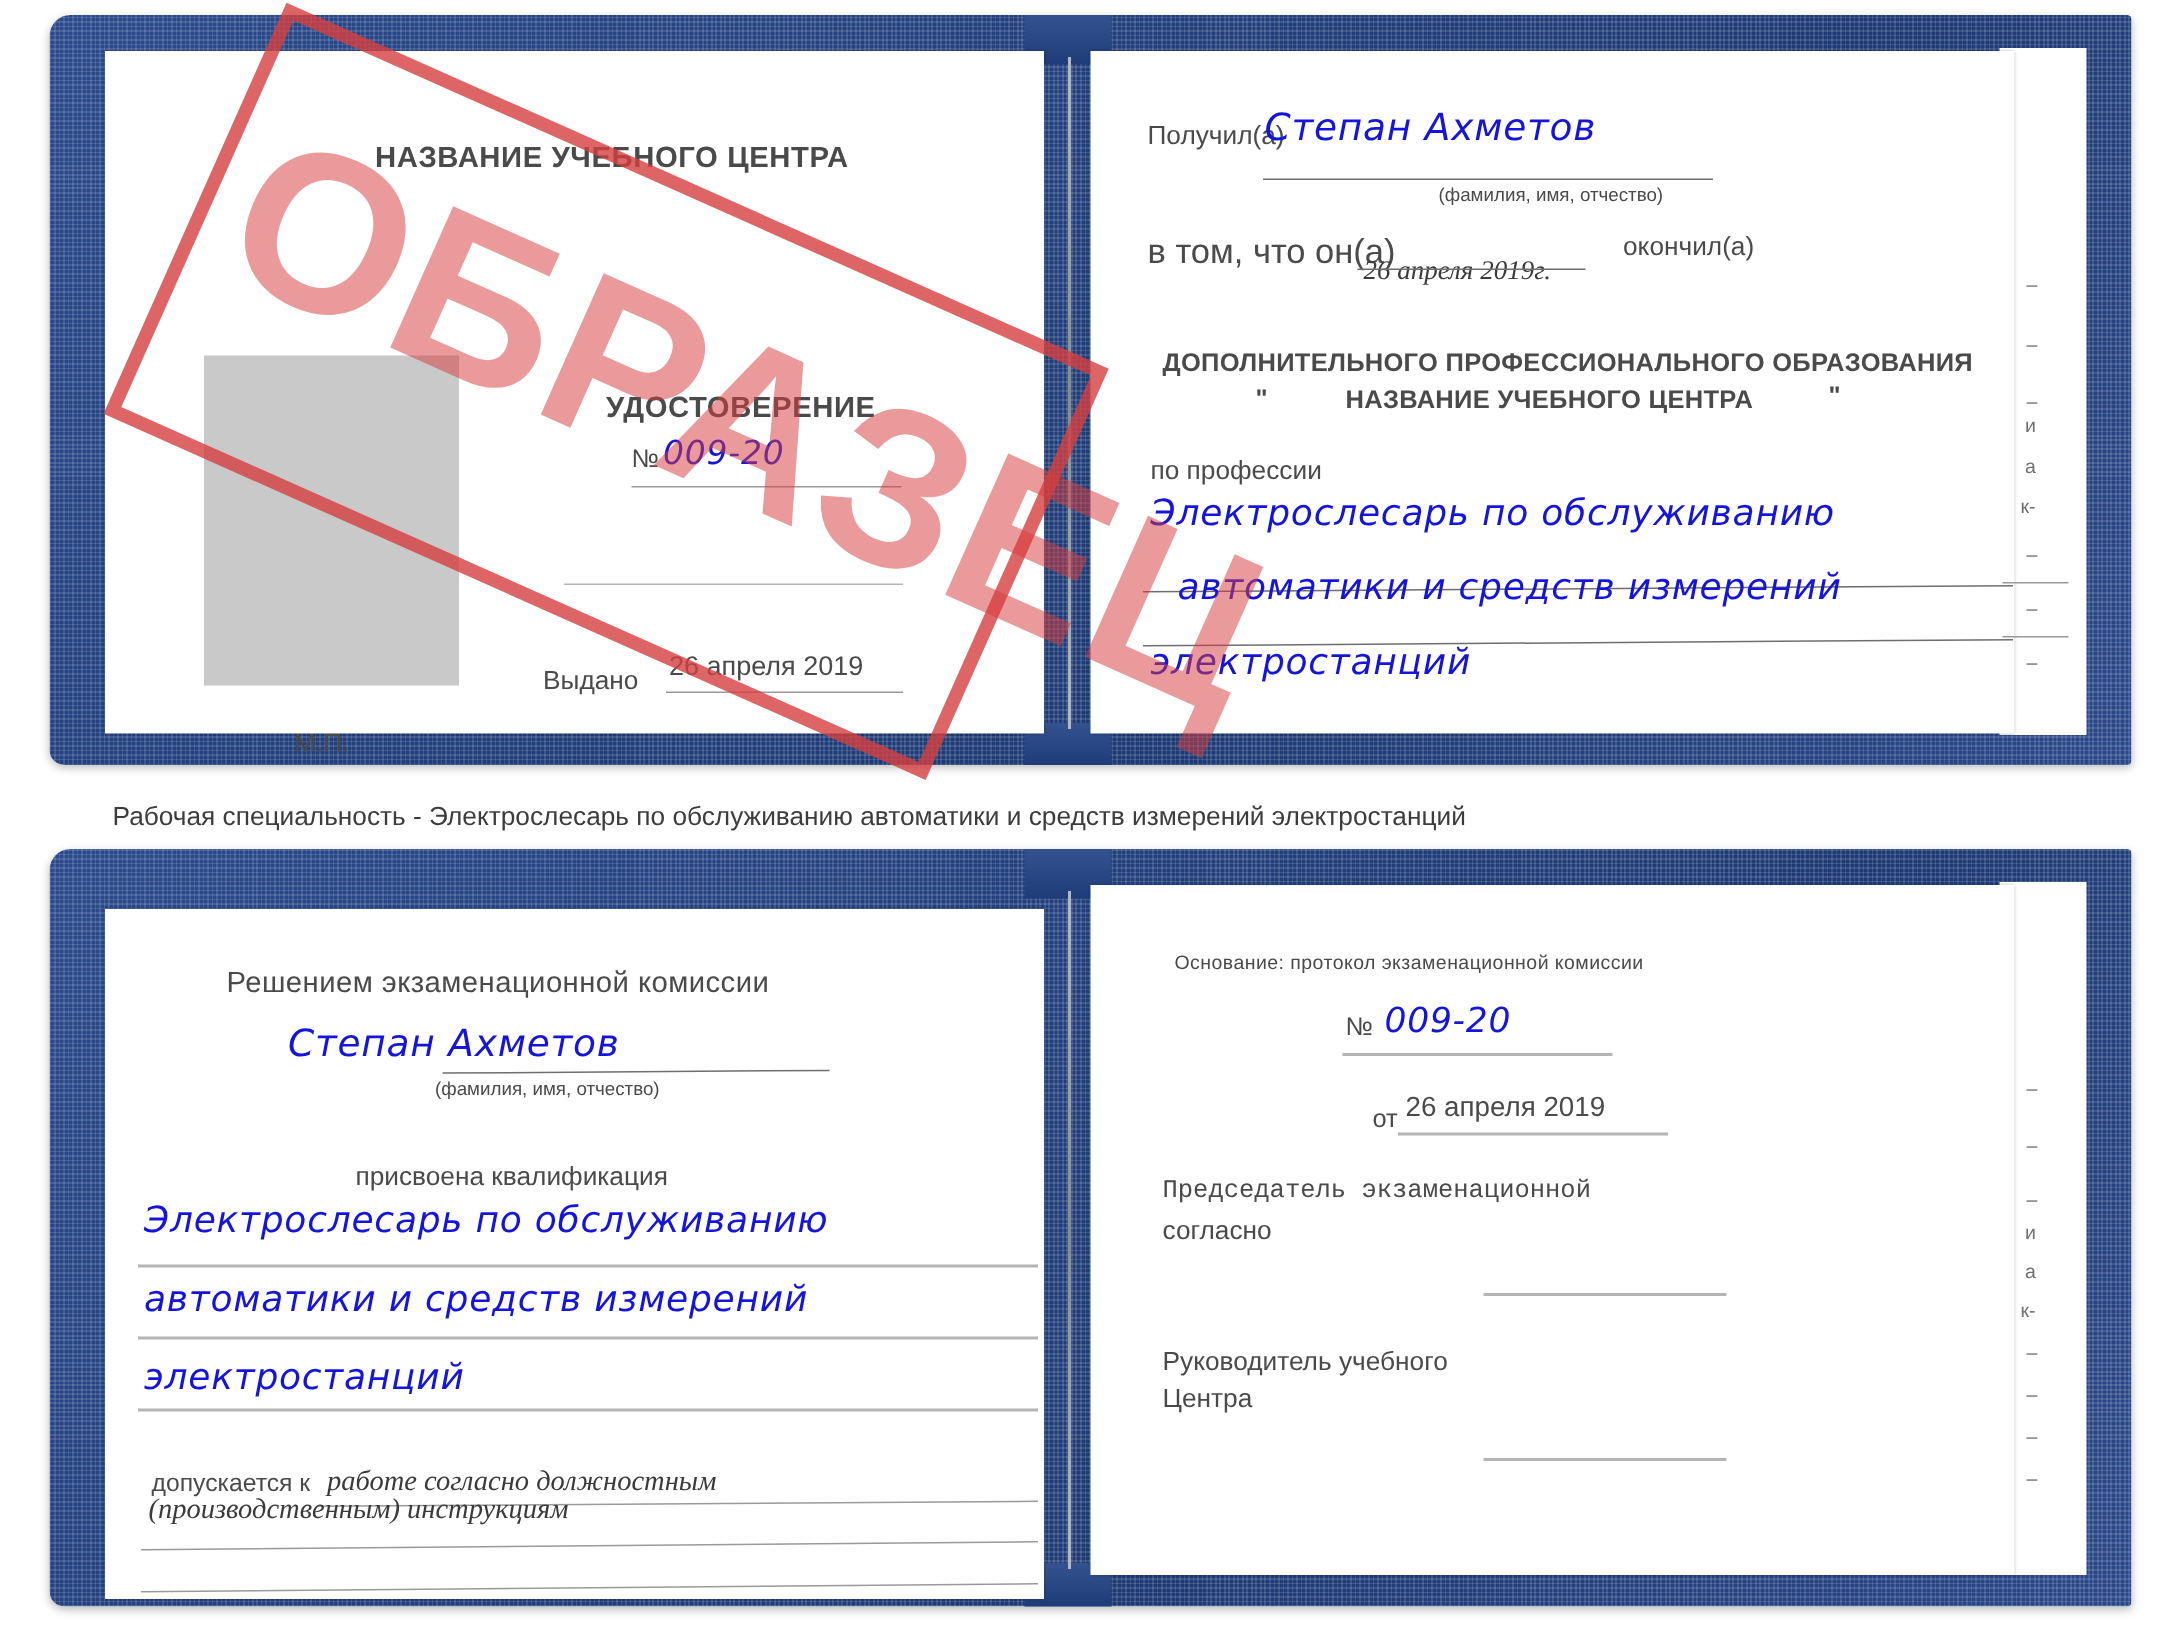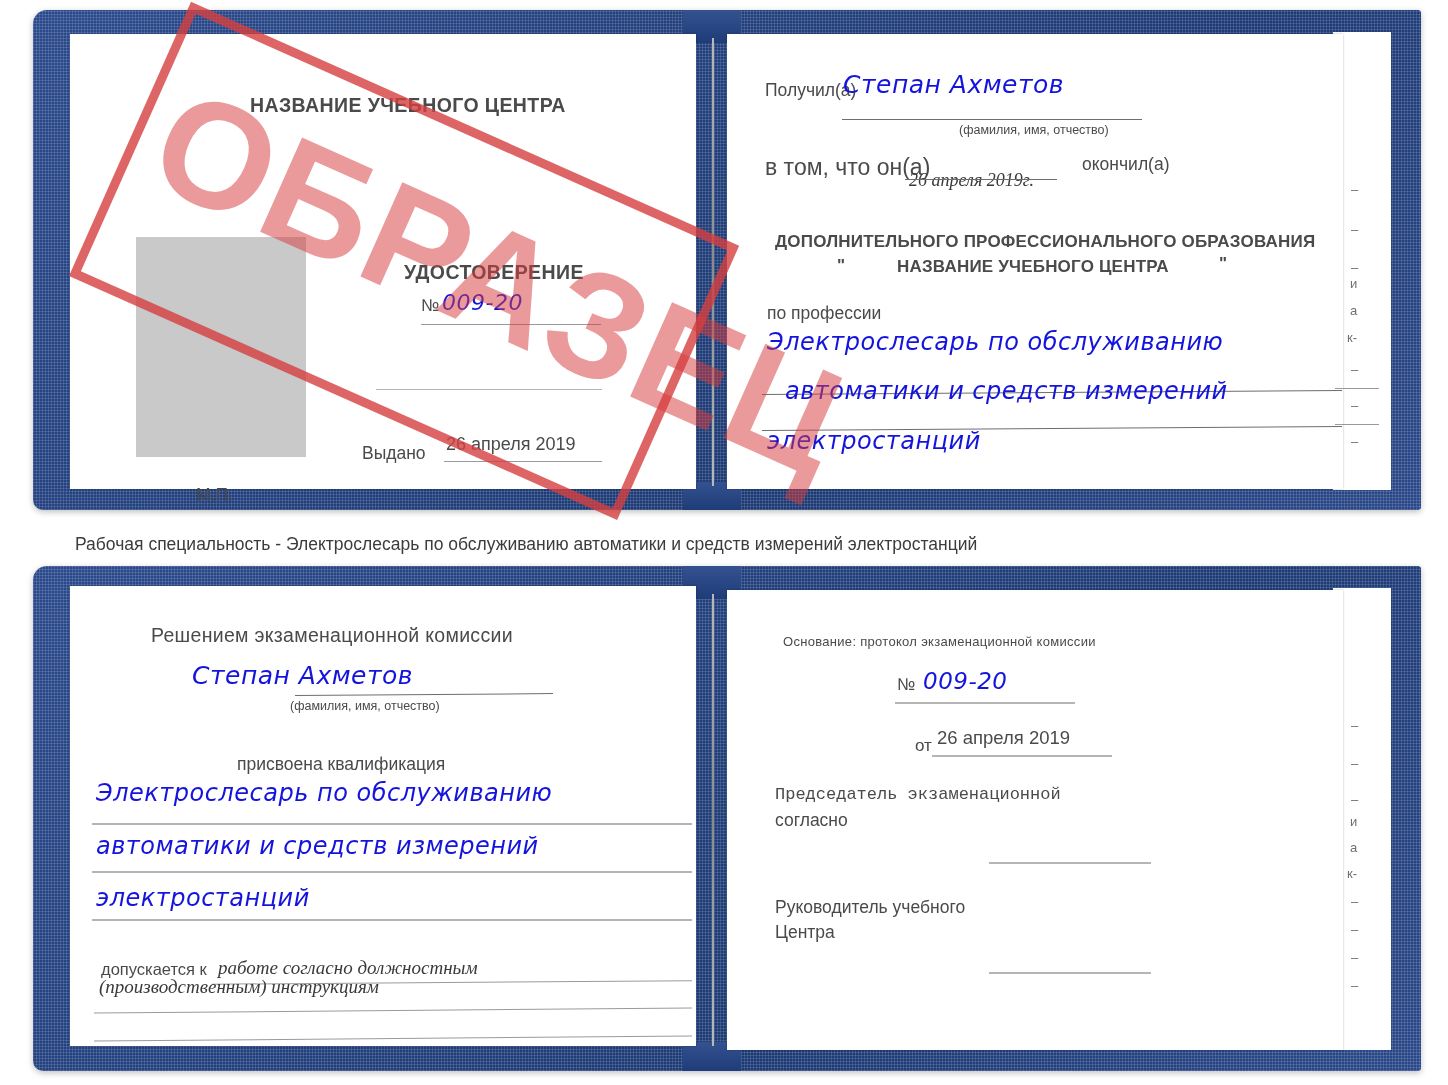--- a/index.html
+++ b/index.html
@@ -135,21 +135,21 @@
 
 <div class="cert" style="left:33px;top:566px;width:1388px;height:505px;">
 
   <div class="cover rounded-l"></div>
 
   <div class="cut-edge" style="left:1300px;top:22px;width:58px;height:462px;"></div>
 
   <div class="spine-tab" style="left:650px;top:0px;width:58px;height:33px;"></div>
   <div class="spine-tab" style="left:650px;top:476px;width:58px;height:29px;"></div>
 
-  <div class="page left" style="left:37px;top:20px;width:626px;height:460px;">
+  <div class="page left" style="left:37px;top:40px;width:626px;height:460px;">
 
     <div class="t ru" style="left:81px;top:38px;font-size:19.5px;letter-spacing:.3px;">Решением экзаменационной комиссии</div>
 
     <div class="t hand" style="left:122px;top:75px;font-size:25px;">Степан Ахметов</div>
     <div class="rule dark" style="left:225px;top:108px;width:258px;transform:rotate(-0.4deg);"></div>
     <div class="t ru" style="left:220px;top:113px;font-size:12.5px;">(фамилия, имя, отчество)</div>
 
     <div class="t ru" style="left:167px;top:168px;font-size:17.5px;">присвоена квалификация</div>
 
     <div class="t hand" style="left:26px;top:193px;font-size:24px;">Электрослесарь по обслуживанию</div>

